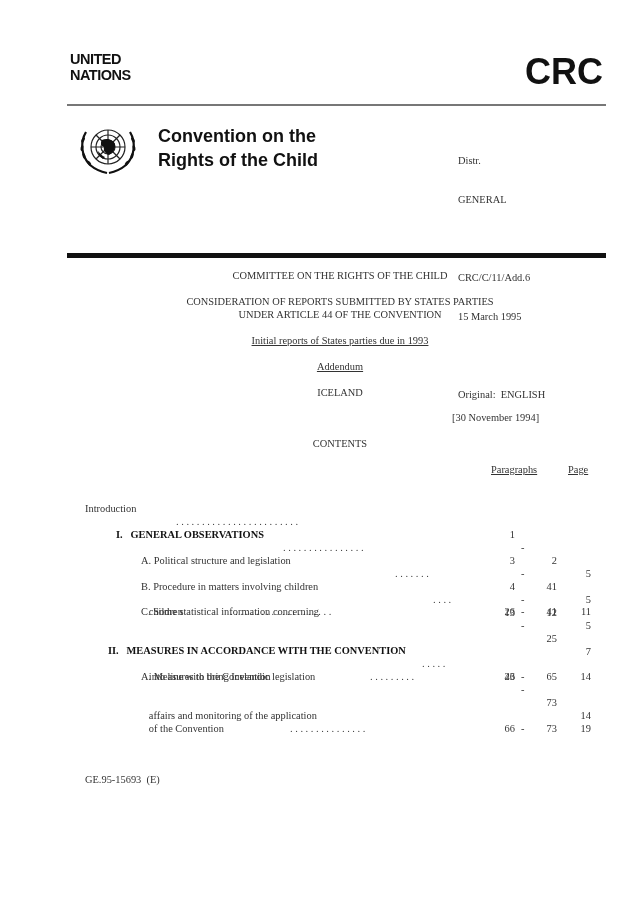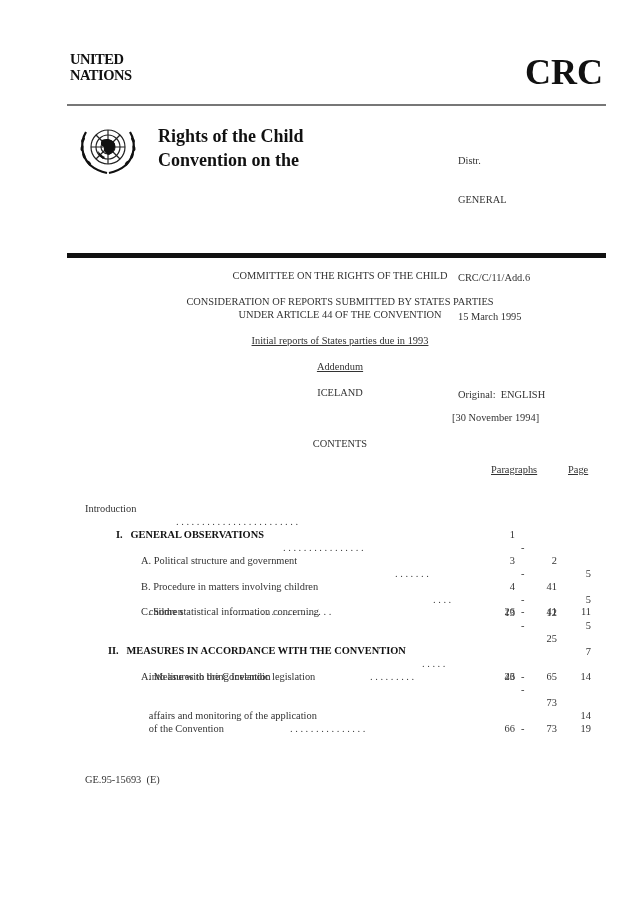--- a/index.html
+++ b/index.html
@@ -1,18 +1,18 @@
 <!DOCTYPE html>
 <html><head>
 <meta charset="utf-8">
 <style>
   html, body { margin: 0; padding: 0; background: #ffffff; }
   body { width: 640px; height: 905px; position: relative; overflow: hidden; color: #111; }
   .abs { position: absolute; }
-  .sans-bold { font-family: Liberation Serif, serif; font-weight: bold; }
+  .sans-bold { font-family: Liberation Sans, sans-serif; font-weight: bold; }
   .mono { font-family: Liberation Serif, serif; font-size: 10.4px; color: #333; white-space: pre; line-height: 13px; }
   .un-title { left: 70px; top: 51px; font-size: 14.5px; line-height: 16px; letter-spacing: -0.5px; color: #111; }
   .crc { right: 37px; top: 52px; font-size: 36px; line-height: 40px; color: #111; }
   .rule-thin { left: 67px; width: 539px; top: 104px; height: 2px; background: #777; }
   .rule-thick { left: 67px; width: 539px; top: 253px; height: 5px; background: #111; }
   .emblem { left: 76px; top: 120px; width: 64px; height: 58px; }
   .conv-title { left: 158px; top: 124px; font-size: 18px; line-height: 24px; color: #111; }
   .distr { left: 458px; top: 128px; }
   .center-line { left: 0; width: 680px; text-align: center; }
   .u { text-decoration: underline; text-align: right; }
@@ -59,22 +59,22 @@
       <ellipse cx="13" cy="43" rx="3" ry="1.4" transform="rotate(-130 13 43)"></ellipse>
       <ellipse cx="57" cy="20" rx="3" ry="1.4" transform="rotate(60 57 20)"></ellipse>
       <ellipse cx="58" cy="28" rx="3" ry="1.4" transform="rotate(80 58 28)"></ellipse>
       <ellipse cx="56" cy="36" rx="3" ry="1.4" transform="rotate(110 56 36)"></ellipse>
       <ellipse cx="51" cy="43" rx="3" ry="1.4" transform="rotate(130 51 43)"></ellipse>
     </g>
   </svg>
 </div>
 
 <div class="abs sans-bold conv-title">
+  <div>Convention on the</div>
   <div>Rights of the Child</div>
-  <div>Convention on the</div>
 </div>
 
 <div class="abs mono distr">
   <div>Distr.</div>
   <div>GENERAL</div>
   <div style="height:13px"></div>
   <div>CRC/C/11/Add.6</div>
   <div>15 March 1995</div>
   <div style="height:13px"></div>
   <div>Original:  ENGLISH</div>
@@ -111,21 +111,21 @@
     <span class="label" style="left:116px">I.   GENERAL OBSERVATIONS</span>
     <span class="dots" style="left:283px; font-weight:normal; color:#333">. . . . . . . . . . . . . . . .</span>
     <span class="p1" style="font-weight:normal; color:#333">3</span>
     <span class="dash" style="font-weight:normal; color:#333">-</span>
     <span class="p2" style="font-weight:normal; color:#333">41</span>
     <span class="pg" style="font-weight:normal; color:#333">5</span>
   </div>
 
   
   <div class="toc-row" style="top:541px">
-    <span class="label" style="left:141px">A. Political structure and government</span>
+    <span class="label" style="left:141px">A. Political structure and legislation</span>
     <span class="dots" style="left:395px">. . . . . . .</span>
     <span class="p1">4</span>
     <span class="dash">-</span>
     <span class="p2">12</span>
     <span class="pg">5</span>
   </div>
 
   
   <div class="toc-row" style="top:567px">
     <span class="label" style="left:141px">B. Procedure in matters involving children</span>

